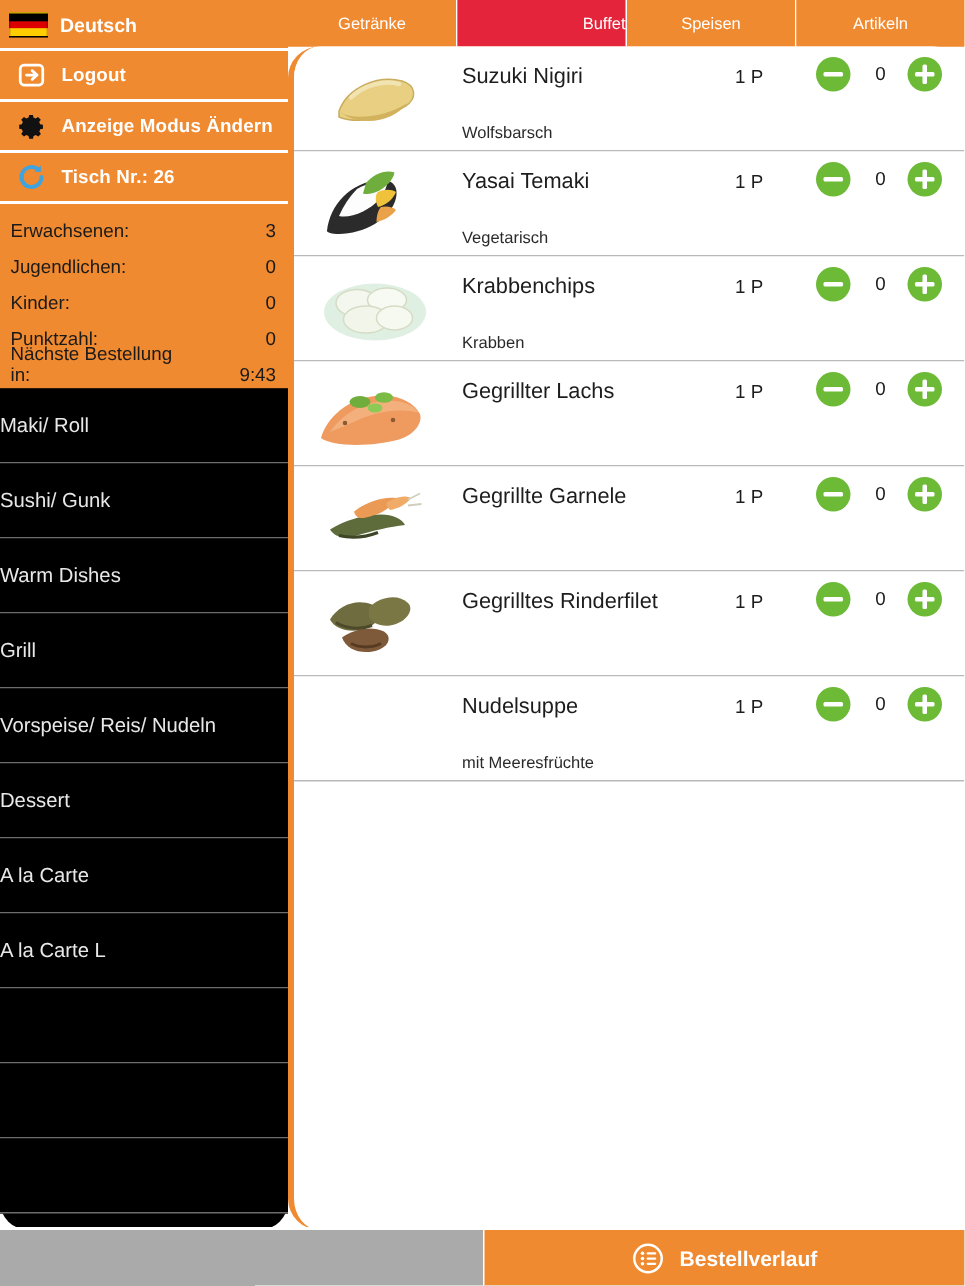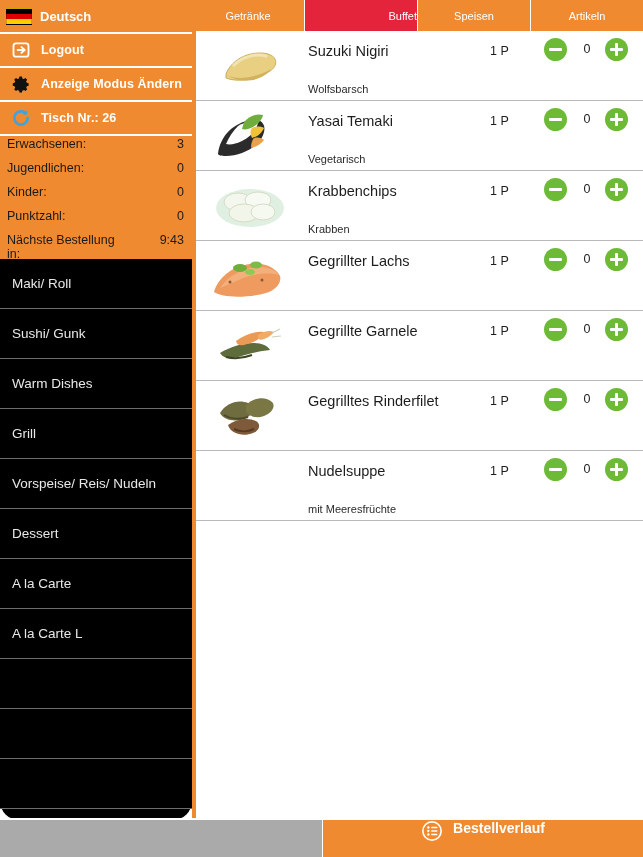--- a/index.html
+++ b/index.html
@@ -37,30 +37,30 @@
   .act-row {
     height: 34px; display: flex; align-items: center;
     padding-left: 8px; background: #f08a30;
     border-bottom: 2px solid #ffffff;
   }
   .act-row .ico { flex: 0 0 26px; display: flex; align-items: center; justify-content: center; margin-right: 7px; }
   .act-label { color: #ffffff; font-size: 12.5px; font-weight: bold; letter-spacing: .1px; }
 
   .stats { background: #f08a30; padding: 1px 0 2px 0; }
   .stat-row {
-    display: flex; justify-content: space-between; align-items: flex-start;
+    display: flex; justify-content: space-between; align-items: flex-end;
     height: 24px; padding: 0 8px 0 7px;
     color: #1a1a1a; font-size: 12.5px; gap: 44px;
   }
   .stat-val { font-size: 12.5px; }
 
   .cat-list { background: #000; }
   .cat-item {
     height: 50px; display: flex; align-items: center;
-    padding-left: 12px;
+    padding-left: 0;
     color: #e8e8e8; font-size: 13.5px;
     border-bottom: 1px solid #6d6d6d;
     background: #000000;
   }
   .cat-item.empty { color: transparent; }
 
   
   #tabs {
     position: absolute; left: 192px; top: 0;
     width: 451px; height: 31px;
@@ -75,20 +75,21 @@
   .tab:last-child { border-right: none; }
   .tab.active { background: #e3243a; justify-content: flex-end; }
 
   
   #content {
     position: absolute; left: 192px; top: 31px;
     width: 451px; height: 789px;
     background: #ffffff;
     border-left: 4px solid #f08a30;
     overflow: hidden;
+    border-radius: 21px;
   }
   .item-row {
     position: relative; height: 70px;
     border-bottom: 1px solid #b9b9b9;
     background: #ffffff;
   }
   .item-thumb {
     position: absolute; left: 8px; top: 6px;
     width: 92px; height: 58px;
     display: flex; align-items: center; justify-content: center;
@@ -128,21 +129,21 @@
 
   
   #bottombar {
     position: absolute; left: 0; top: 820px;
     width: 643px; height: 37px;
     display: flex; background: #aaaaaa;
   }
   .bb-spacer { width: 322px; height: 37px; background: #aaaaaa; }
   .bb-btn {
     flex: 1 1 0; height: 37px; background: #f08a30;
-    display: flex; align-items: flex-start; justify-content: center;
+    display: flex; align-items: center; justify-content: center;
     color: #ffffff; font-size: 14px; font-weight: bold;
     border-left: 1px solid #ffffff;
   }
   .bb-btn .ico { margin-right: 10px; display: flex; align-items: center; }
   .sep-line { position: absolute; left: 0; top: 818px; width: 643px; height: 2px; background: #ffffff; }
 </style>
 </head>
 <body>
 
 <div id="app">

